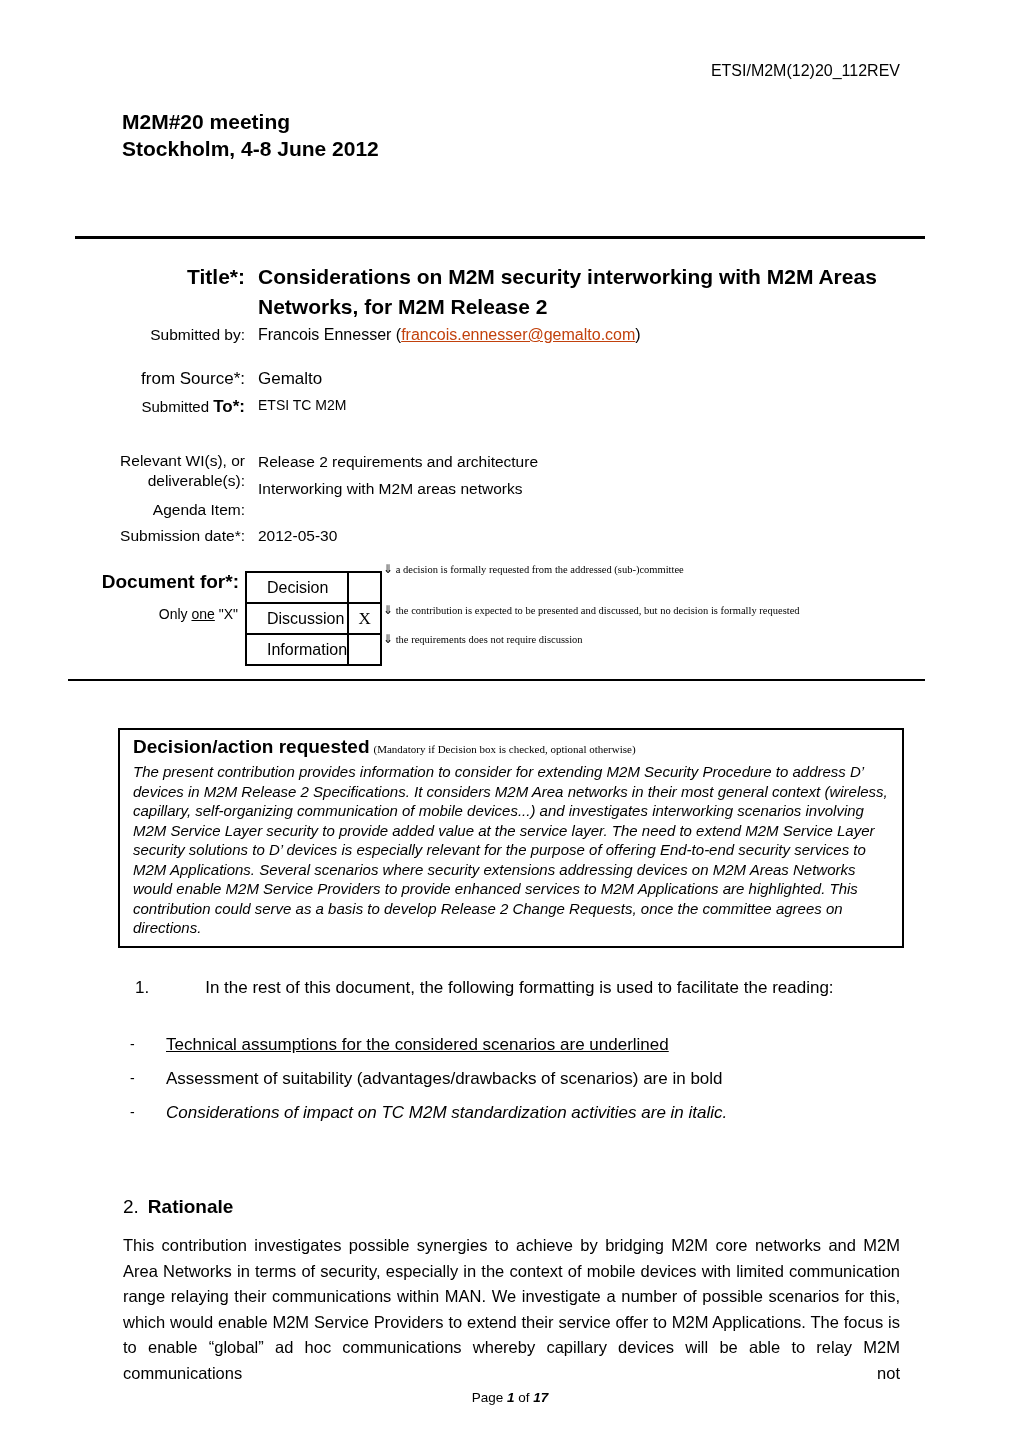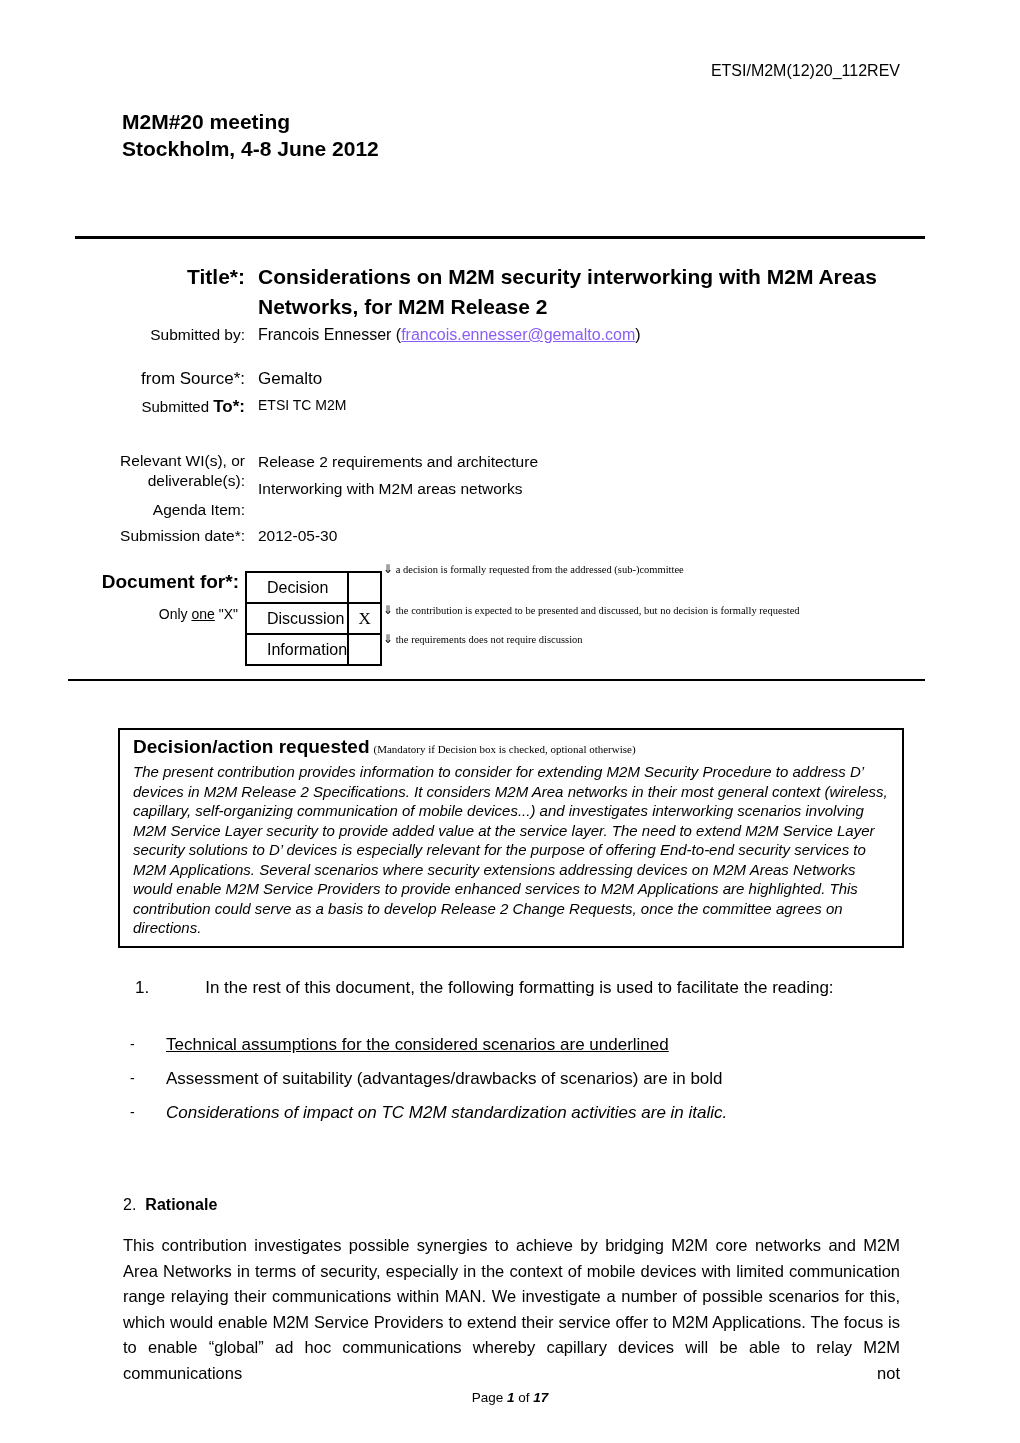--- a/index.html
+++ b/index.html
@@ -52,21 +52,21 @@
   .info-row .lbl {
     width: 245px;
     text-align: right;
     flex: none;
   }
   .info-row .val { margin-left: 13px; }
   .title-lbl, .title-val { font-size: 21px; font-weight: bold; line-height: 30px; }
   .title-val { width: 660px; }
   .sub-lbl { font-size: 15.5px; }
   .sub-val { font-size: 16px; }
-  .link { color: #8b5cf6; text-decoration: underline; cursor: pointer; margin-top: 40px; }
+  .link { color: #c2410c; text-decoration: underline; cursor: pointer; margin-top: 40px; }
   .src-lbl { font-size: 17px; }
   .src-val { font-size: 17px; }
   .to-lbl { font-size: 15px; padding-left: 9px; }
   .to-bold { font-size: 17px; font-weight: bold; }
   .to-val { font-size: 14px; }
   .wi-row { align-items: flex-start; }
   .wi-lbl { font-size: 15.5px; line-height: 20px; padding-top: 3px; }
   .wi-val { font-size: 15.5px; line-height: 27px; }
   .plain-lbl { font-size: 15.5px; }
   .plain-val { font-size: 15.5px; }
@@ -161,21 +161,21 @@
   .bullet .marker {
     width: 36px;
     flex: none;
     font-size: 14px;
     line-height: 25px;
   }
   .sec2-head {
     position: absolute;
     top: 1196px;
     left: 123px;
-    font-size: 16px;
+    font-size: 19px;
   }
   .sec2-head .sec2-title { font-weight: bold; margin-left: 9px; }
   .sec2-para {
     position: absolute;
     top: 1233px;
     left: 123px;
     width: 777px;
     font-size: 16.5px;
     line-height: 25.5px;
     text-align: justify;

